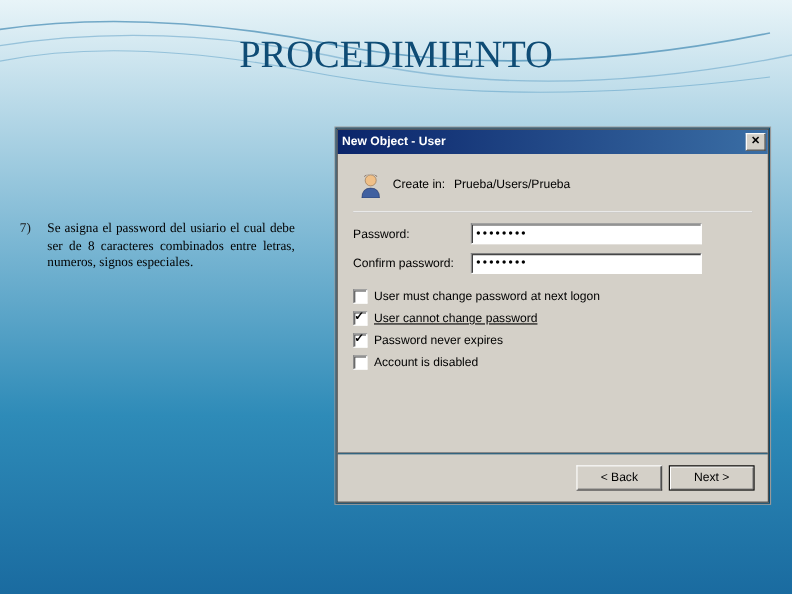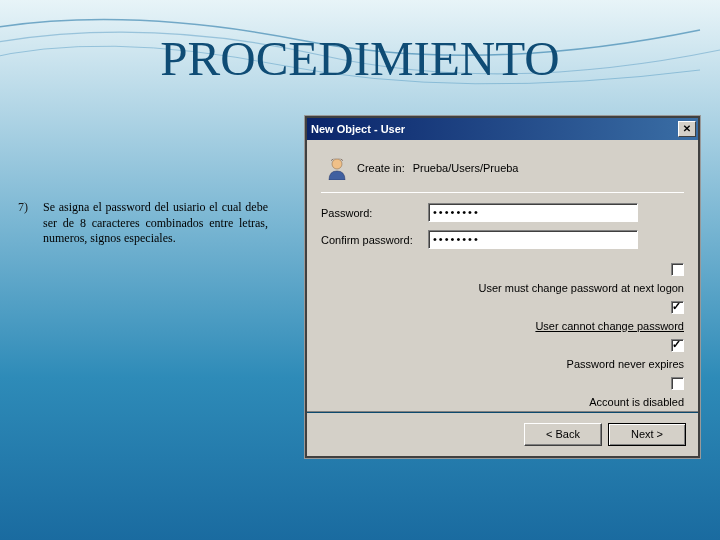--- a/index.html
+++ b/index.html
@@ -20,21 +20,21 @@
     pointer-events: none;
   }
   .wave-decoration svg { width: 100%; height: 100%; }
   .slide-title {
     position: absolute;
     top: 30px;
     left: 0;
     width: 720px;
     text-align: center;
     font-family: Georgia, serif;
-    font-size: 49px;
+    font-size: 35px;
     color: #0f4c75;
     font-weight: normal;
   }
   .body-text {
     position: absolute;
     top: 200px;
     left: 18px;
     width: 250px;
     color: #000;
     font-family: Georgia, serif;
@@ -52,21 +52,21 @@
     width: 225px;
     text-align: justify;
   }
   
   .dialog-frame {
     position: absolute;
     top: 116px;
     left: 305px;
     width: 395px;
     height: 342px;
-    background: #404040;
+    background: #0c4a6e;
     box-shadow: 0 0 0 1px #999;
   }
   .dialog {
     position: absolute;
     top: 1px; left: 1px; right: 1px; bottom: 1px;
     background: #d4d0c8;
     border: 1px solid #404040;
   }
   .titlebar {
     height: 22px;
@@ -145,21 +145,20 @@
     color: #000;
   }
   .checkbox-block {
     margin-top: 14px;
   }
   .check-row {
     display: flex;
     align-items: flex-end;
     margin-bottom: 7px;
     gap: 6px;
-    flex-direction: column;
   }
   .checkbox {
     width: 13px;
     height: 13px;
     background: #fff;
     border: 1px solid #808080;
     border-right-color: #fff;
     border-bottom-color: #fff;
     box-shadow: inset 1px 1px 0 #404040;
     position: relative;

